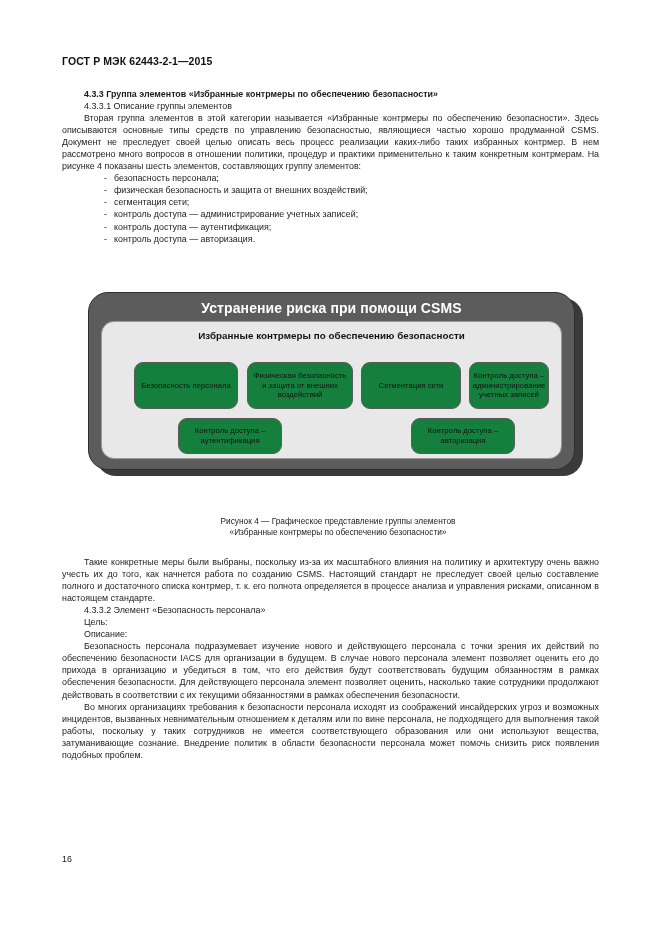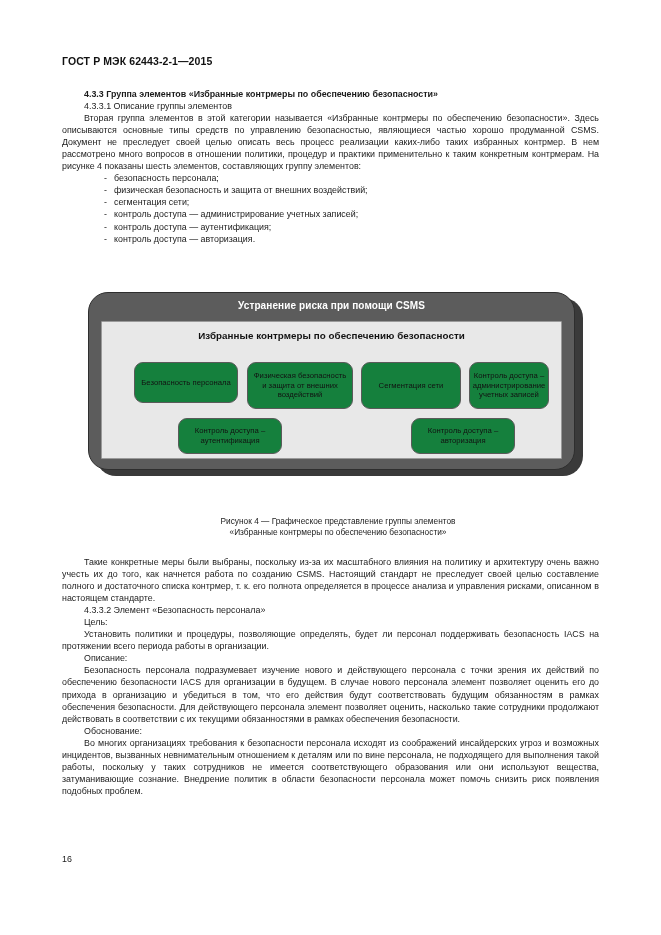--- a/index.html
+++ b/index.html
@@ -112,33 +112,33 @@
     border-radius: 20px;
     box-sizing: border-box;
   }
   .diagram-title {
     position: absolute;
     left: 0;
     top: 7px;
     width: 100%;
     text-align: center;
     color: #ffffff;
-    font-size: 10px;
+    font-size: 14px;
     font-weight: bold;
     letter-spacing: 0.1px;
   }
   .diagram-inner {
     position: absolute;
     left: 12px;
     top: 28px;
     width: 461px;
     height: 138px;
     background: #e8e8e8;
     border: 1px solid #9a9a9a;
-    border-radius: 1px;
+    border-radius: 13px;
     box-sizing: border-box;
   }
   .inner-title {
     position: absolute;
     left: 0;
     top: 8px;
     width: 100%;
     text-align: center;
     font-size: 9.8px;
     font-weight: bold;
@@ -156,21 +156,21 @@
     justify-content: center;
     text-align: center;
     font-size: 7.7px;
     line-height: 9.6px;
     color: #121212;
     padding: 2px 3px;
     margin-left: 12px;
   }
 
   
-  .eb1 { left: 20px;  top: 40px; width: 104px; height: 41px; }
+  .eb1 { left: 20px;  top: 40px; width: 104px; height: 47px; }
   .eb2 { left: 133px; top: 40px; width: 106px; height: 47px; }
   .eb3 { left: 247px; top: 40px; width: 100px; height: 47px; }
   .eb4 { left: 355px; top: 40px; width: 80px;  height: 47px; }
   
   .eb5 { left: 64px;  top: 96px; width: 104px; height: 36px; text-align: center; }
   .eb6 { left: 297px; top: 96px; width: 104px; height: 36px; }
 
   .fig-caption {
     position: absolute;
     left: 12px;
@@ -268,26 +268,24 @@
   </div>
 
   <div class="col col-bottom">
 
     <p class="p-indent">Такие конкретные меры были выбраны, поскольку из-за их масштабного влияния на политику и архитектуру очень важно учесть их до того, как начнется работа по созданию CSMS. Настоящий стандарт не преследует своей целью составление полного и достаточного списка контрмер, т. к. его полнота определяется в процессе анализа и управления рисками, описанном в настоящем стандарте.</p>
 
     <p class="p-plain">4.3.3.2 Элемент «Безопасность персонала»</p>
 
     <p class="p-plain">Цель:</p>
 
-    <p class="p-indent">Установить политики и процедуры, позволяющие определять, будет ли персонал поддерживать безопасность IACS на протяжении всего периода работы в организации.</p>
 
     <p class="p-plain">Описание:</p>
 
     <p class="p-indent">Безопасность персонала подразумевает изучение нового и действующего персонала с точки зрения их действий по обеспечению безопасности IACS для организации в будущем. В случае нового персонала элемент позволяет оценить его до прихода в организацию и убедиться в том, что его действия будут соответствовать будущим обязанностям в рамках обеспечения безопасности. Для действующего персонала элемент позволяет оценить, насколько такие сотрудники продолжают действовать в соответствии с их текущими обязанностями в рамках обеспечения безопасности.</p>
 
-    <p class="p-plain">Обоснование:</p>
 
     <p class="p-indent">Во многих организациях требования к безопасности персонала исходят из соображений инсайдерских угроз и возможных инцидентов, вызванных невнимательным отношением к деталям или по вине персонала, не подходящего для выполнения такой работы, поскольку у таких сотрудников не имеется соответствующего образования или они используют вещества, затуманивающие сознание. Внедрение политик в области безопасности персонала может помочь снизить риск появления подобных проблем.</p>
   </div>
 
   <div class="page-number">16</div>
 
 </div>
 
 </body></html>

